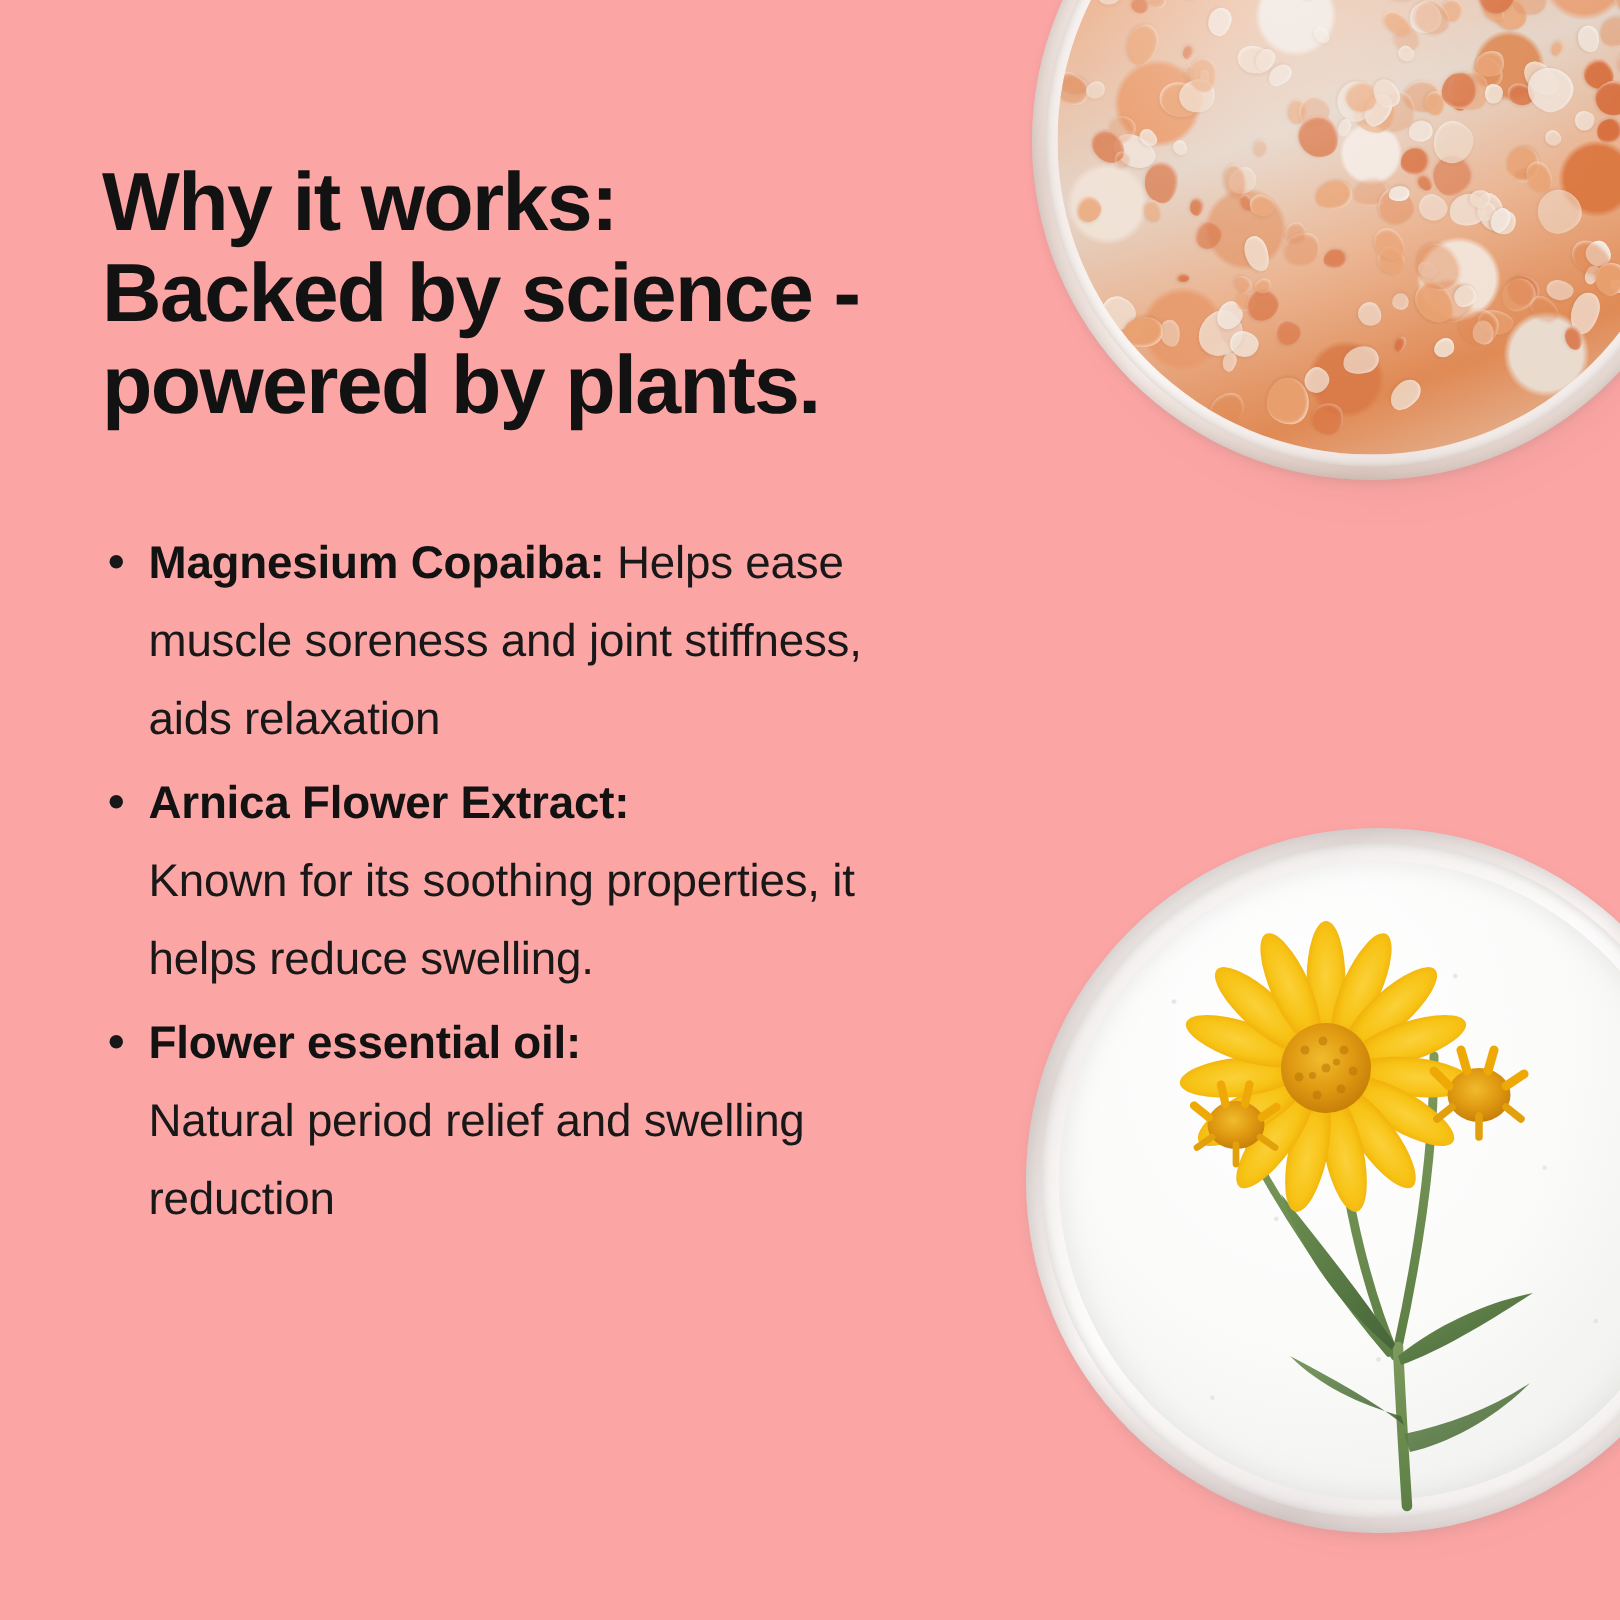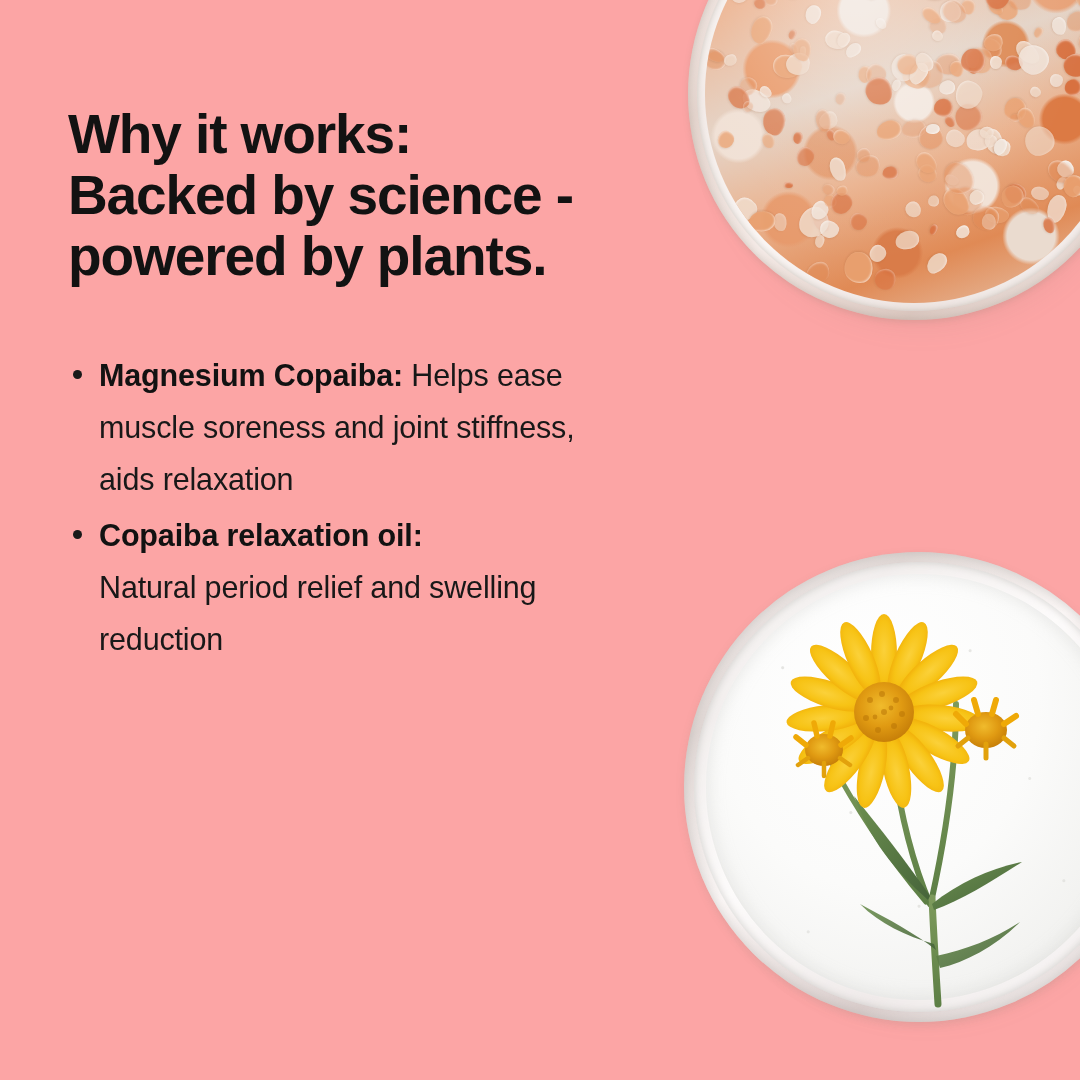--- a/index.html
+++ b/index.html
@@ -261,24 +261,28 @@
 Backed by science -
 powered by plants.</h1>
 
     <ul class="benefits">
 
       <li class="benefit-item">
         <span class="bullet-dot"></span>
         <span class="benefit-term">Magnesium Copaiba:</span><span class="benefit-desc"> Helps ease muscle soreness and joint stiffness, aids relaxation</span>
       </li>
 
-
       <li class="benefit-item stacked">
         <span class="bullet-dot"></span>
-        <span class="benefit-term">Copaiba relaxation oil:</span><span class="benefit-desc">Natural period relief and swelling reduction</span>
+        <span class="benefit-term">Arnica Flower Extract:</span><span class="benefit-desc">Known for its soothing properties, it helps reduce swelling.</span>
+      </li>
+
+      <li class="benefit-item stacked">
+        <span class="bullet-dot"></span>
+        <span class="benefit-term">Flower essential oil:</span><span class="benefit-desc">Natural period relief and swelling reduction</span>
       </li>
 
     </ul>
   </div>
 
   <div class="photo-col">
 
     <div class="dish-shadow" id="salt-dish-shadow"></div>
     <div class="dish" id="salt-dish">
       <div class="salt-glass-rim"></div>

